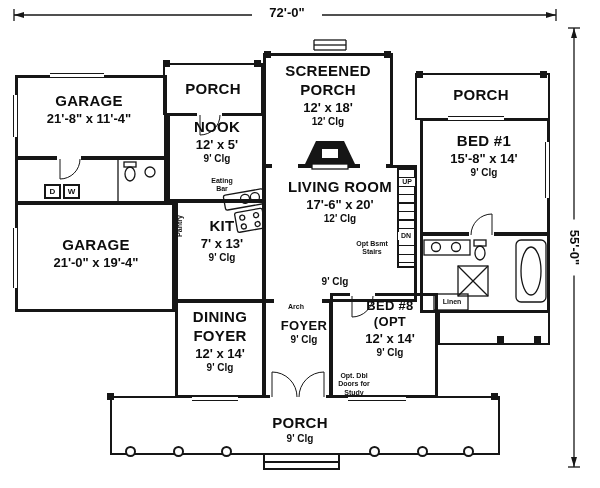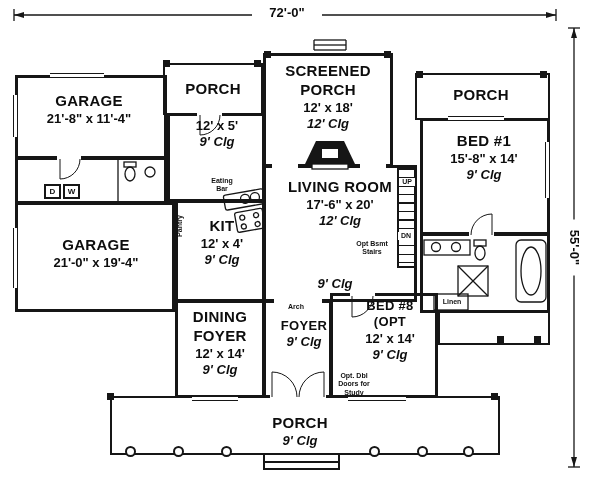--- a/index.html
+++ b/index.html
@@ -8,21 +8,21 @@
   .plan { position:relative; width:600px; height:488px; background:#fff; overflow:hidden; }
   .room  { position:absolute; border:3px solid #161616; background:transparent; }
   .porch { position:absolute; border:2px solid #161616; background:transparent; }
   .gap   { position:absolute; background:#fff; }
   .winv  { position:absolute; width:5px; background:#fff; border-left:1px solid #161616; border-right:1px solid #161616; }
   .winh  { position:absolute; height:5px; background:#fff; border-top:1px solid #161616; border-bottom:1px solid #161616; }
   .lab   { position:absolute; text-align:center; line-height:1.25; }
   .nm    { font-weight:700; font-size:15px; letter-spacing:.3px; }
   .nm.sm { font-size:13px; }
   .sz    { font-weight:700; font-size:13px; }
-  .cg    { font-weight:700; font-size:13px;font-style:italic; }
+  .cg    { font-weight:700; font-size:10px; }
   .tiny  { position:absolute; font-size:7px; font-weight:700; line-height:1.2; text-align:center; color:#111; }
   .chip  { background:#fff; padding:0 1px; }
   .post  { position:absolute; width:7px; height:7px; background:#161616; }
   .col   { position:absolute; width:11px; height:11px; border:2px solid #161616; border-radius:50%; background:#fff; }
   .appl  { position:absolute; width:17px; height:15px; border:2px solid #161616; background:#fff;
            font-size:8px; font-weight:700; display:flex; align-items:center; justify-content:center; }
   .stairs{ position:absolute; left:397px; top:168px; width:19px; height:100px; border:2px solid #161616;
            background:repeating-linear-gradient(180deg,#fff 0 7px,#161616 7px 8.5px); }
   .dimlabel { position:absolute; font-weight:700; font-size:13px; background:#fff; padding:0 3px; text-align:center; }
   .rot90 { transform:rotate(90deg); }
@@ -172,20 +172,21 @@
   <div class="lab" style="left:25px; top:92px; width:128px;">
     <div class="nm">GARAGE</div>
     <div class="sz">21'-8" x 11'-4"</div>
   </div>
 
   <div class="lab" style="left:173px; top:80px; width:80px;">
     <div class="nm">PORCH</div>
   </div>
 
   <div class="lab" style="left:175px; top:118px; width:84px;">
+    <div class="nm">NOOK</div>
     <div class="sz">12' x 5'</div>
     <div class="cg">9' Clg</div>
   </div>
 
   <div class="lab" style="left:268px; top:62px; width:120px;">
     <div class="nm">SCREENED</div>
     <div class="nm">PORCH</div>
     <div class="sz">12' x 18'</div>
     <div class="cg">12' Clg</div>
   </div>
@@ -209,21 +210,21 @@
     <div class="cg">9' Clg</div>
   </div>
 
   <div class="lab" style="left:32px; top:236px; width:128px;">
     <div class="nm">GARAGE</div>
     <div class="sz">21'-0" x 19'-4"</div>
   </div>
 
   <div class="lab" style="left:184px; top:217px; width:76px;">
     <div class="nm">KIT</div>
-    <div class="sz">12' x 4'</div>
+    <div class="sz">7' x 13'</div>
     <div class="cg">9' Clg</div>
   </div>
 
   <div class="lab" style="left:180px; top:308px; width:80px;">
     <div class="nm">DINING</div>
     <div class="nm">FOYER</div>
     <div class="sz">12' x 14'</div>
     <div class="cg">9' Clg</div>
   </div>
 

